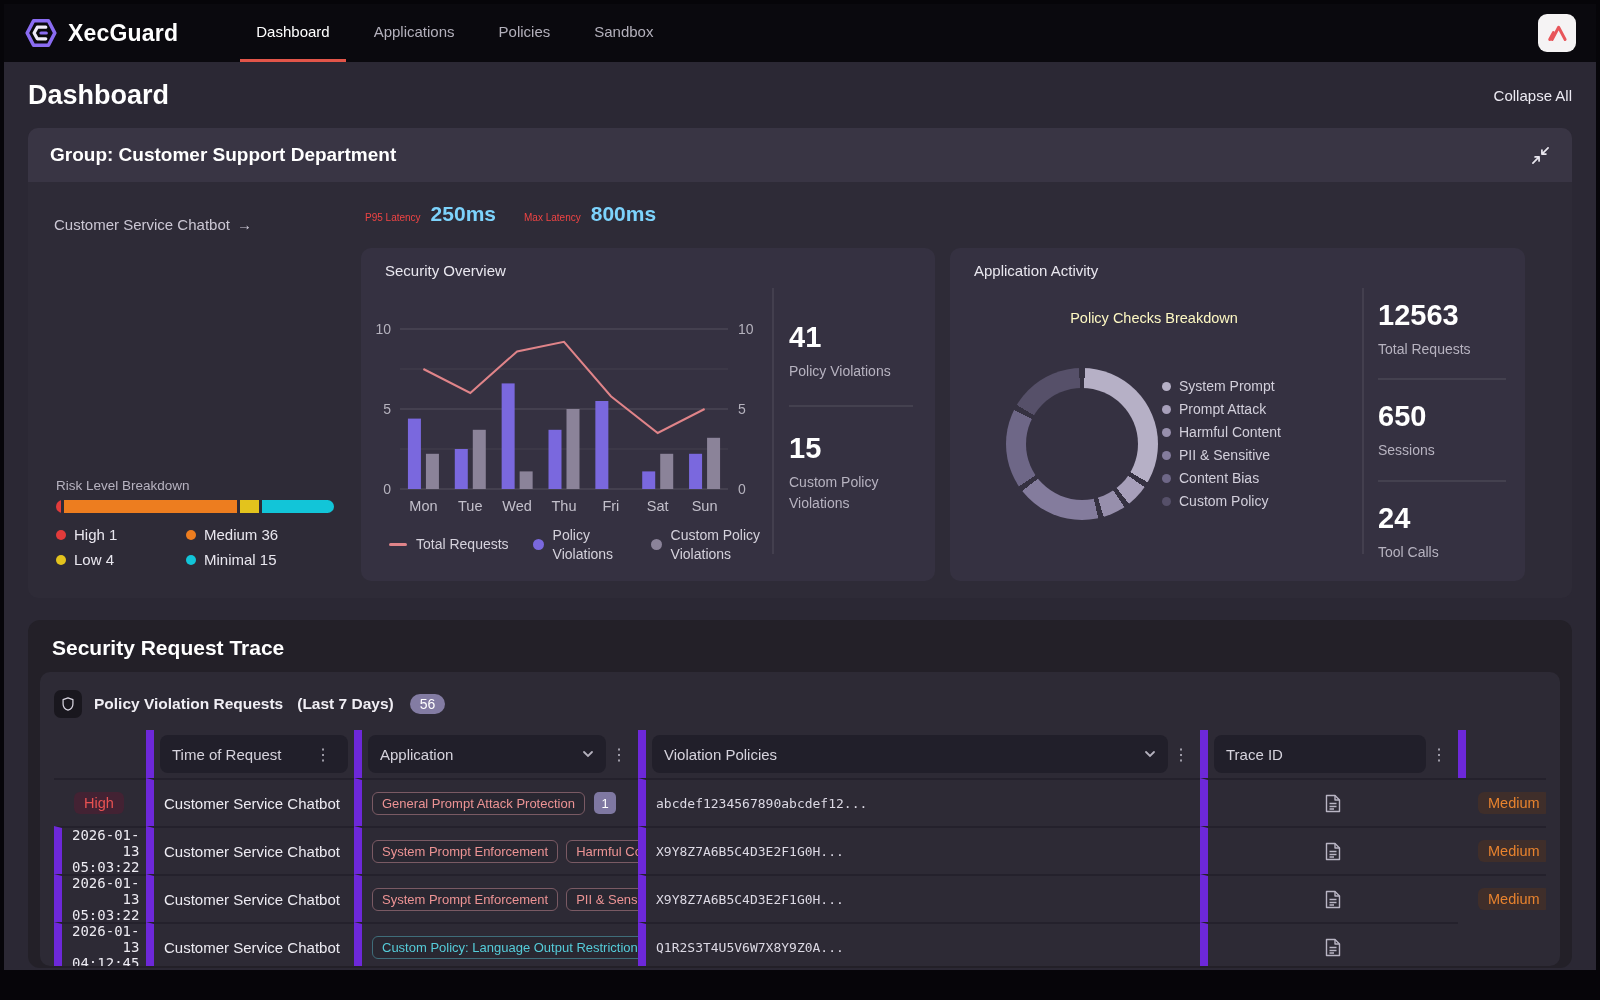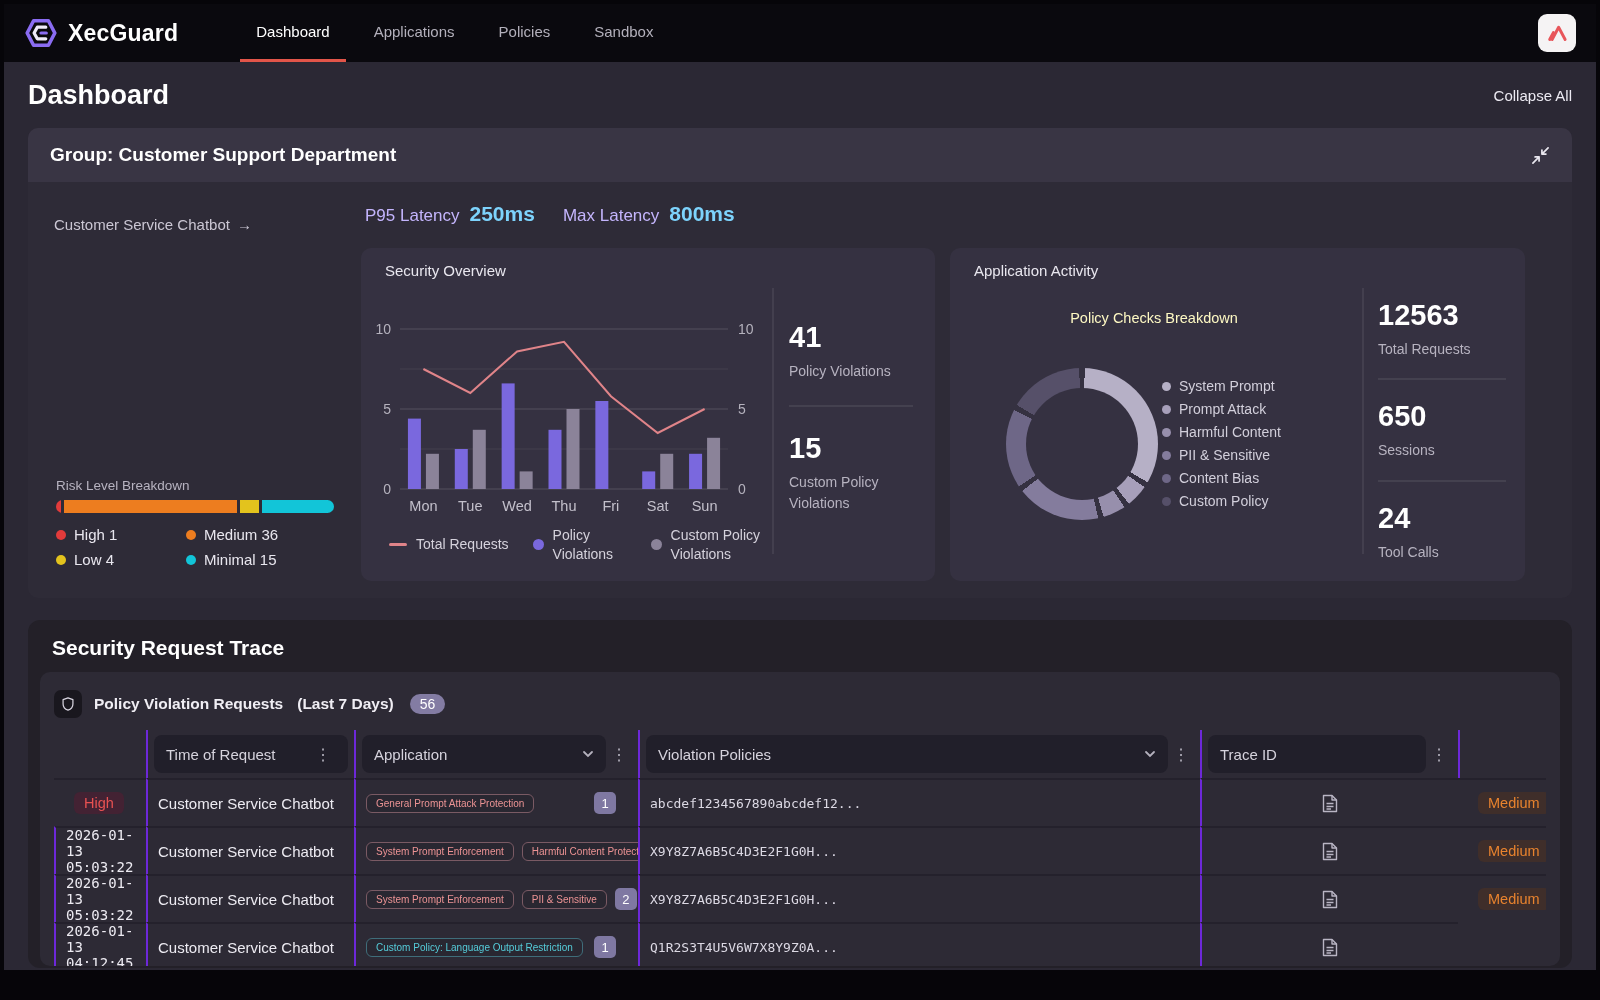--- a/index.html
+++ b/index.html
@@ -31,21 +31,21 @@
   .app-link{position:absolute;left:26px;top:34px;font-size:15px;color:#cbc7d4;cursor:pointer;display:flex;gap:7px;align-items:center;}
   .gauge-wrap{position:absolute;left:70px;top:92px;}
   .risk-label{position:absolute;left:28px;top:296px;font-size:13.5px;color:#b7b3c0;}
   .risk-bar{position:absolute;left:28px;top:318px;width:278px;height:13px;display:flex;gap:3px;border-radius:7px;overflow:hidden;}
   .risk-bar div{height:100%;}
   .risk-legend{position:absolute;left:28px;top:344px;display:grid;grid-template-columns:130px 150px;row-gap:8px;}
   .legend-item{display:flex;align-items:center;gap:8px;font-size:15px;color:#e9e7ef;}
   .dot{width:10px;height:10px;border-radius:50%;flex:0 0 auto;}
 
   .latency{position:absolute;left:337px;top:20px;display:flex;align-items:baseline;gap:10px;}
-  .lat-label{font-size:17px;color:#c4b5fd;}
+  .lat-label{font-size:10px;color:#ef4444;}
   .lat-value{font-size:21px;font-weight:800;color:#7dd3fc;margin-right:18px;}
 
   .inner-card{position:absolute;top:66px;height:333px;background:#353141;border-radius:10px;}
   .ov-card{left:333px;width:574px;}
   .act-card{left:922px;width:575px;}
   .card-title{position:absolute;left:16px;top:14px;font-size:15px;color:#e9e7ef;margin-left:8px;}
   .vdiv{position:absolute;top:40px;height:266px;width:2px;background:rgba(255,255,255,.07);}
   .stat-value{font-size:29px;font-weight:800;color:#fff;line-height:34px;}
   .stat-label{font-size:14px;color:#b7b3c0;margin-top:7px;line-height:1.45;}
   .stat-div{border-top:2px solid rgba(255,255,255,.08);margin:24px 0;}
@@ -76,28 +76,28 @@
   .panel-title{font-size:15.5px;font-weight:700;color:#f0eef4;}
   .panel-sub{font-size:15.5px;font-weight:700;color:#f0eef4;margin-left:2px;}
   .badge{background:#837ca3;color:#fff;border-radius:12px;font-size:14px;padding:2px 10px;margin-left:4px;}
 
   .table{display:grid;grid-template-columns:92px 208px 284px 562px 258px 1fr;margin-top:6px;}
   .th{height:48px;display:flex;align-items:center;padding:0 6px;box-sizing:border-box;}
   .th-box{flex:1;height:38px;background:#211f2a;border-radius:8px;display:flex;align-items:center;
     padding:0 12px;font-size:15px;color:#d6d3dd;cursor:pointer;}
   .kebab{color:#b4b1bd;font-size:16px;padding:0 5px;cursor:pointer;}
   .chev{margin-left:auto;display:flex;}
-  .cdiv{border-left:2px solid #6d28d9;}
+  .cdiv{border-left:8px solid #6d28d9;text-align:right;}
   .td{height:48px;display:flex;align-items:center;border-top:2px solid #24212c;padding:0 10px;box-sizing:border-box;overflow:hidden;}
   .td.sev{padding-left:20px;}
   .sev-pill{font-size:14.5px;padding:3px 10px;border-radius:6px;}
   .time{font-family:"DejaVu Sans Mono",monospace;font-size:14px;color:#edebf2;}
   .appn{font-size:15px;color:#edebf2;}
   .pols{gap:8px;}
-  .pol-pill{font-size:10px;padding:3px 9px;border-radius:6px;border:1px solid;white-space:nowrap;background:rgba(0,0,0,.07);}
+  .pol-pill{font-size:13px;padding:3px 9px;border-radius:6px;border:1px solid;white-space:nowrap;background:rgba(0,0,0,.07);}
   .count-badge{margin-left:auto;margin-right:12px;min-width:22px;height:22px;background:#7f78a2;color:#fff;
     border-radius:5px;display:flex;align-items:center;justify-content:center;font-size:13px;}
   .trace-id{font-family:"DejaVu Sans Mono",monospace;font-size:13px;color:#dcd9e4;}
   .doc{cursor:pointer;display:flex;margin:0 auto;}
 </style>
 </head>
 <body>
 
 <div class="app">
 

